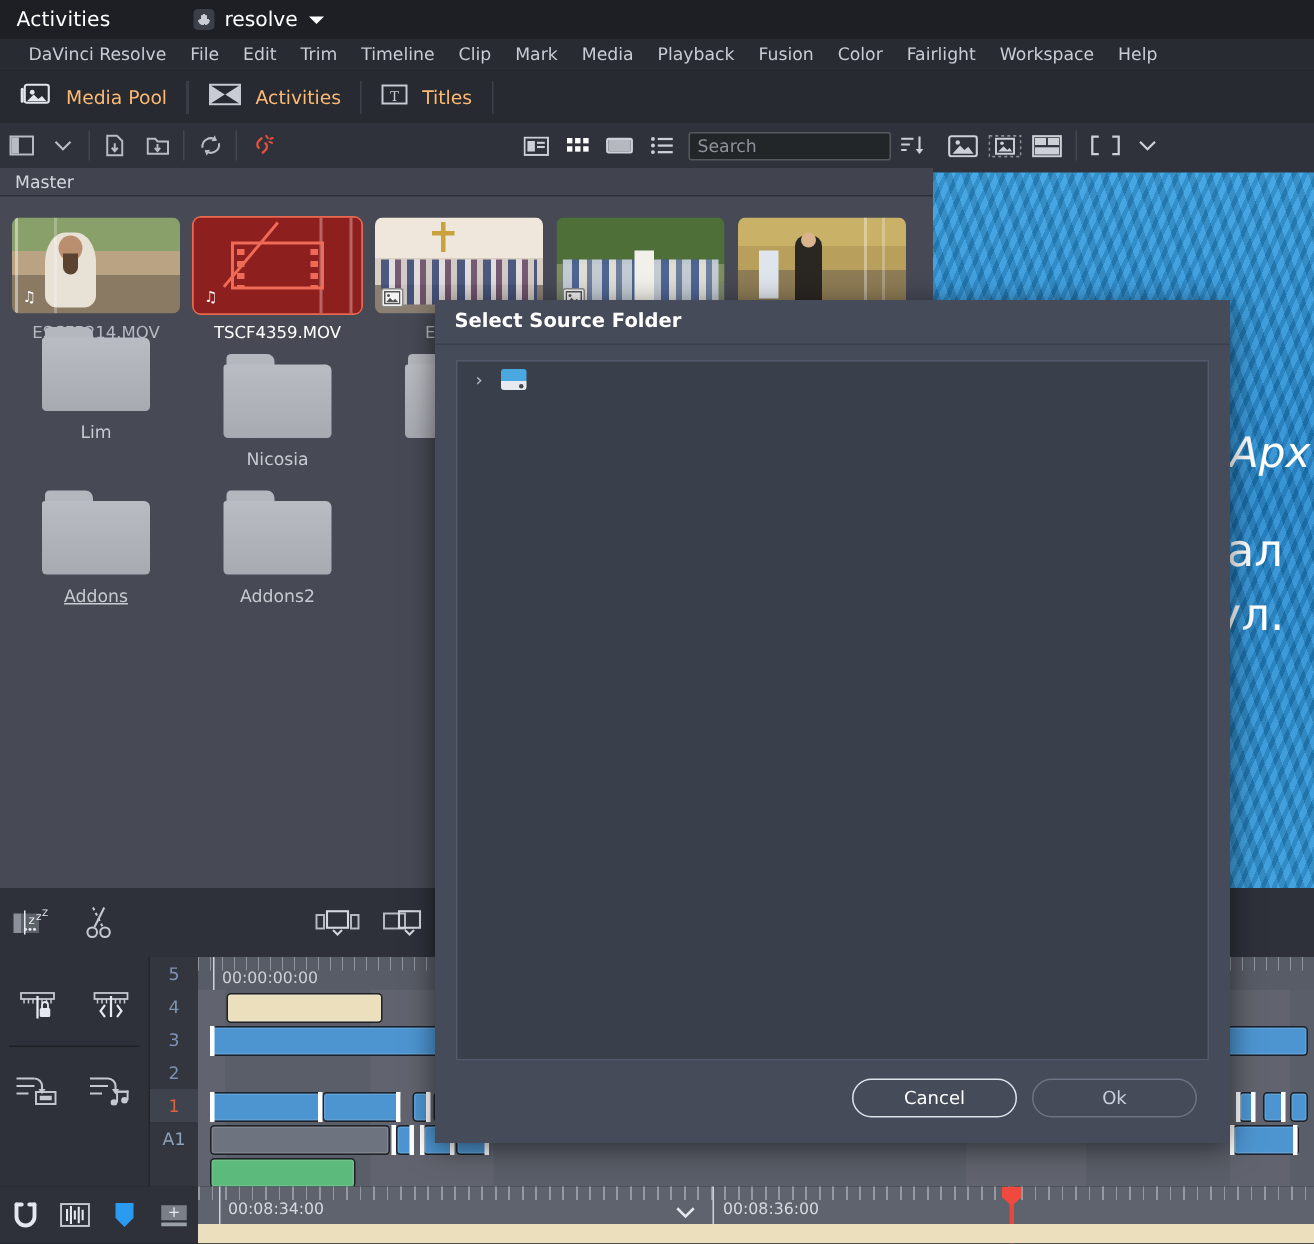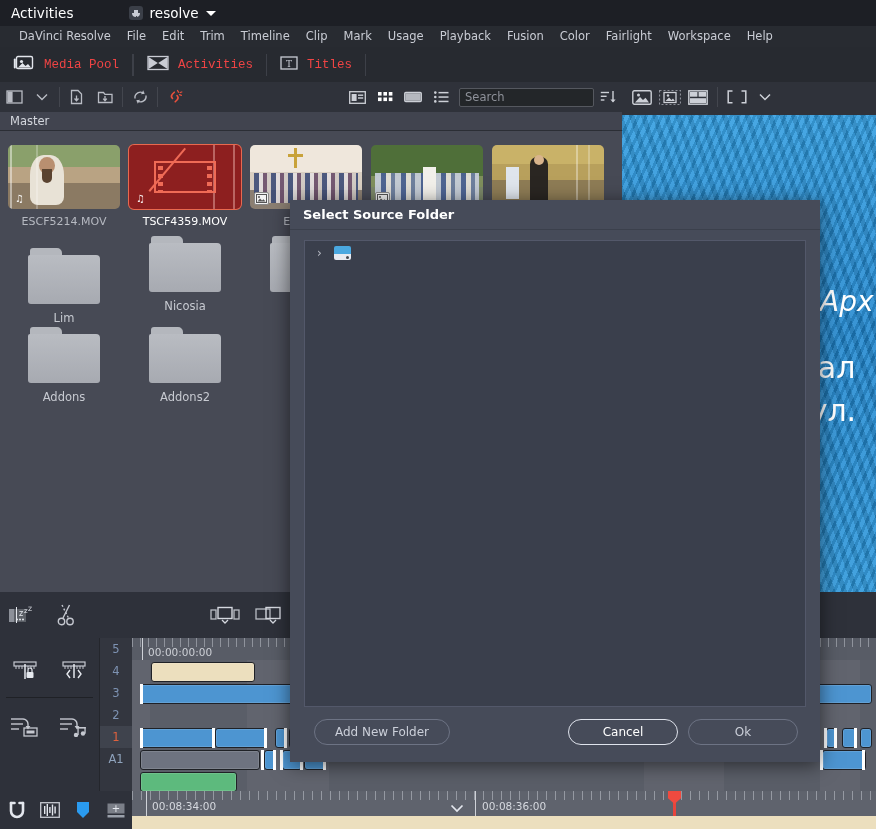--- a/index.html
+++ b/index.html
@@ -44,21 +44,21 @@
   }
   .menu-item{ color:#c9ccd4; font-size:11.5px; padding:0 8px; line-height:21px; }
   .menu-item:first-child{ padding-left:19px; }
 
   
   .pagebar{
     position:absolute; left:0; top:47px; width:876px; height:35px;
     background:#272a30; display:flex; align-items:center;
   }
   .pagebtn{ display:flex; align-items:center; gap:9px; padding:0 13px; height:35px; }
-  .pagebtn .lbl{ font-size:12.5px; color:#ef4444;font-family:Liberation Mono, monospace; }
+  .pagebtn .lbl{ font-size:12.5px; color:#fdba74; }
   .pagebar .sep{ width:1px; height:22px; background:#3d4048; }
   .ic{ display:inline-block; }
 
   
   .mptoolbar{
     position:absolute; left:0; top:82px; width:622px; height:30px;
     background:#2f323a; display:flex; align-items:center;
   }
   .mptoolbar .sep{ width:1px;height:20px;background:#43464e;margin:0 3px;}
   .tb-ic{ width:28px;height:30px;display:flex;align-items:center;justify-content:center;}
@@ -283,21 +283,21 @@
   </div>
 
   <div class="menubar">
     <span class="menu-item">DaVinci Resolve</span>
     <span class="menu-item">File</span>
     <span class="menu-item">Edit</span>
     <span class="menu-item">Trim</span>
     <span class="menu-item">Timeline</span>
     <span class="menu-item">Clip</span>
     <span class="menu-item">Mark</span>
-    <span class="menu-item">Usage</span>
+    <span class="menu-item">Media</span>
     <span class="menu-item">Playback</span>
     <span class="menu-item">Fusion</span>
     <span class="menu-item">Color</span>
     <span class="menu-item">Fairlight</span>
     <span class="menu-item">Workspace</span>
     <span class="menu-item">Help</span>
   </div>
 
   <div class="pagebar">
     <div class="pagebtn">
@@ -546,42 +546,42 @@
         <div class="ph" style="background:linear-gradient(180deg,#c9b268 0 30%, #b8a05c 30% 55%, #8e7c55 55% 100%);"></div>
         <div style="position:absolute;left:38px;top:12px;width:18px;height:44px;background:#2a2622;border-radius:7px 7px 0 0;"></div>
         <div style="position:absolute;left:42px;top:10px;width:10px;height:10px;border-radius:50%;background:#d8b48c;"></div>
         <div style="position:absolute;left:14px;top:22px;width:13px;height:32px;background:#dfe5ec;"></div>
         <div style="position:absolute;left:84px;top:0;width:2px;height:64px;background:rgba(255,255,255,.35);"></div>
         <div style="position:absolute;left:96px;top:0;width:2px;height:64px;background:rgba(255,255,255,.25);"></div>
       </div>
       <div class="caption"></div>
     </div>
 
-    <div class="cell" style="left:8px;top:117px;">
+    <div class="cell" style="left:8px;top:87px;">
       <div class="folder">
           <div class="tab"></div>
           <div class="body"></div>
         </div>
       <div class="foldercap">Lim</div>
     </div>
     <div class="cell" style="left:129px;top:105px;">
       <div class="folder">
           <div class="tab"></div>
           <div class="body"></div>
         </div>
       <div class="foldercap">Nicosia</div>
     </div>
     <div class="cell" style="left:250px;top:105px;">
       <div class="folder">
           <div class="tab"></div>
           <div class="body"></div>
         </div>
     </div>
 
-    <div class="cell" style="left:8px;top:196px;">
+    <div class="cell" style="left:8px;top:196px;text-decoration:underline;">
       <div class="folder">
           <div class="tab"></div>
           <div class="body"></div>
         </div>
       <div class="foldercap">Addons</div>
     </div>
     <div class="cell" style="left:129px;top:196px;">
       <div class="folder">
           <div class="tab"></div>
           <div class="body"></div>
@@ -847,19 +847,18 @@
         <span class="twisty">›</span>
         <span class="driveicon">
           <span class="top"></span>
             <span class="bot"></span>
             <span class="dot"></span>
         </span>
       </div>
     </div>
 
     <div class="modal-buttons">
-      <div class="btn" style="left:24px;width:136px;">Add New Folder</div>
       <div class="btn focused" style="left:278px;width:110px;">Cancel</div>
       <div class="btn" style="left:398px;width:110px;">Ok</div>
     </div>
   </div>
 
 </div>
 
 </body></html>

